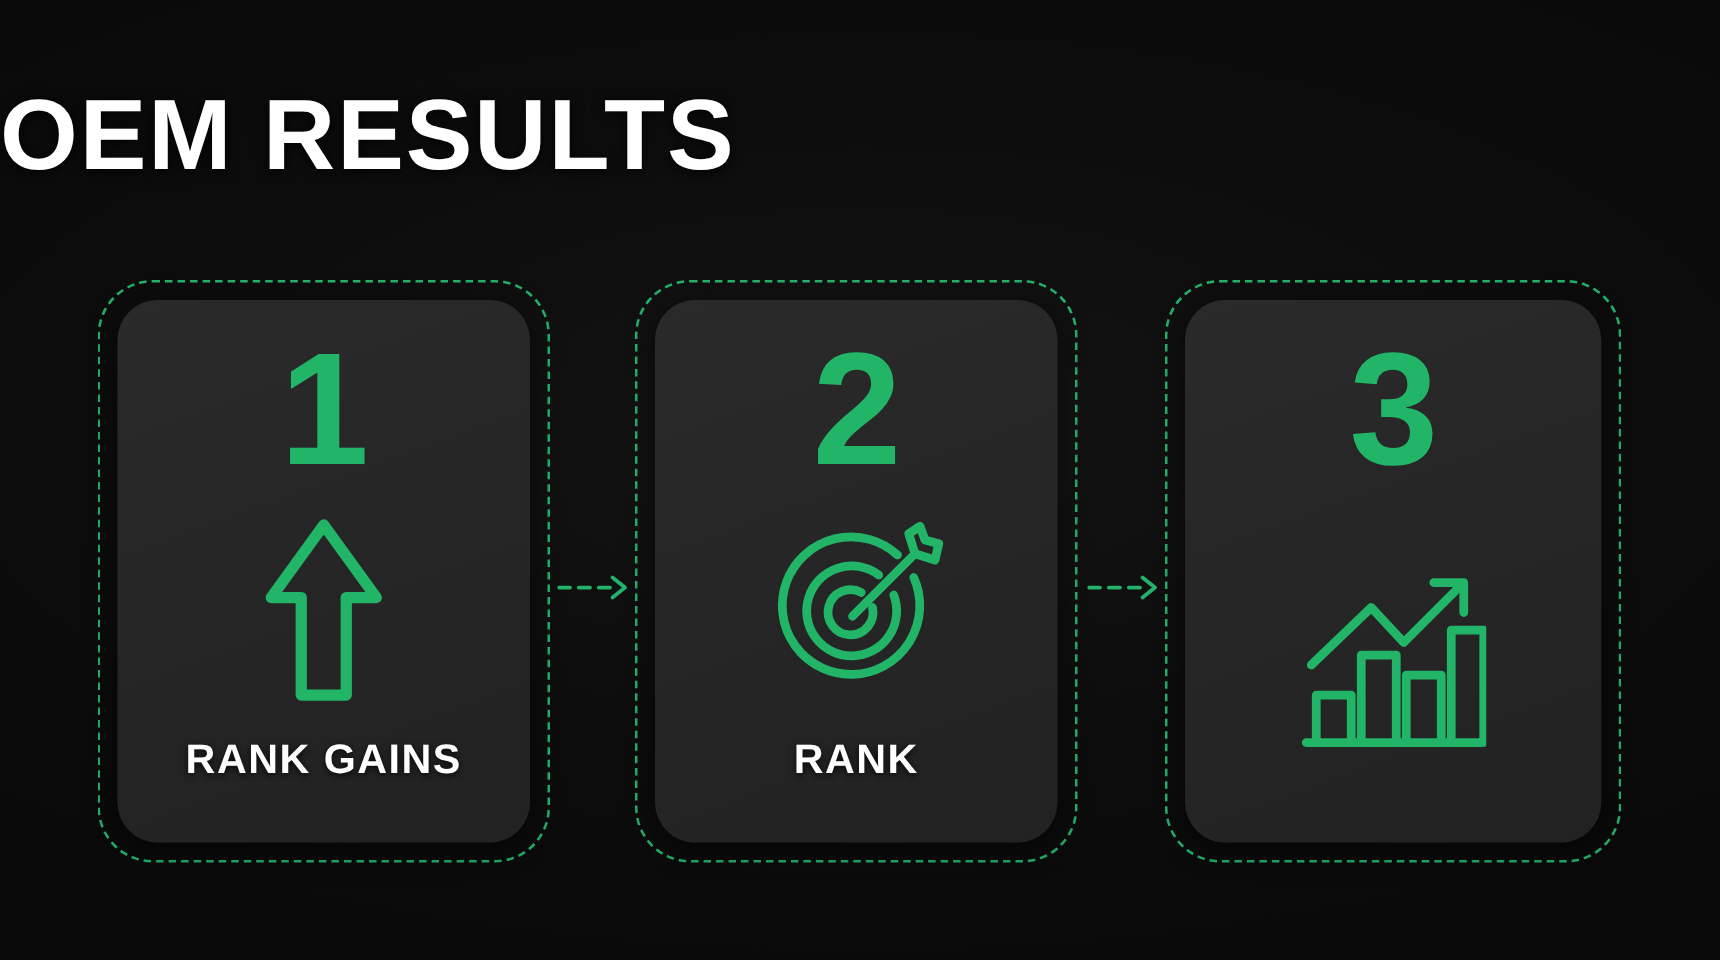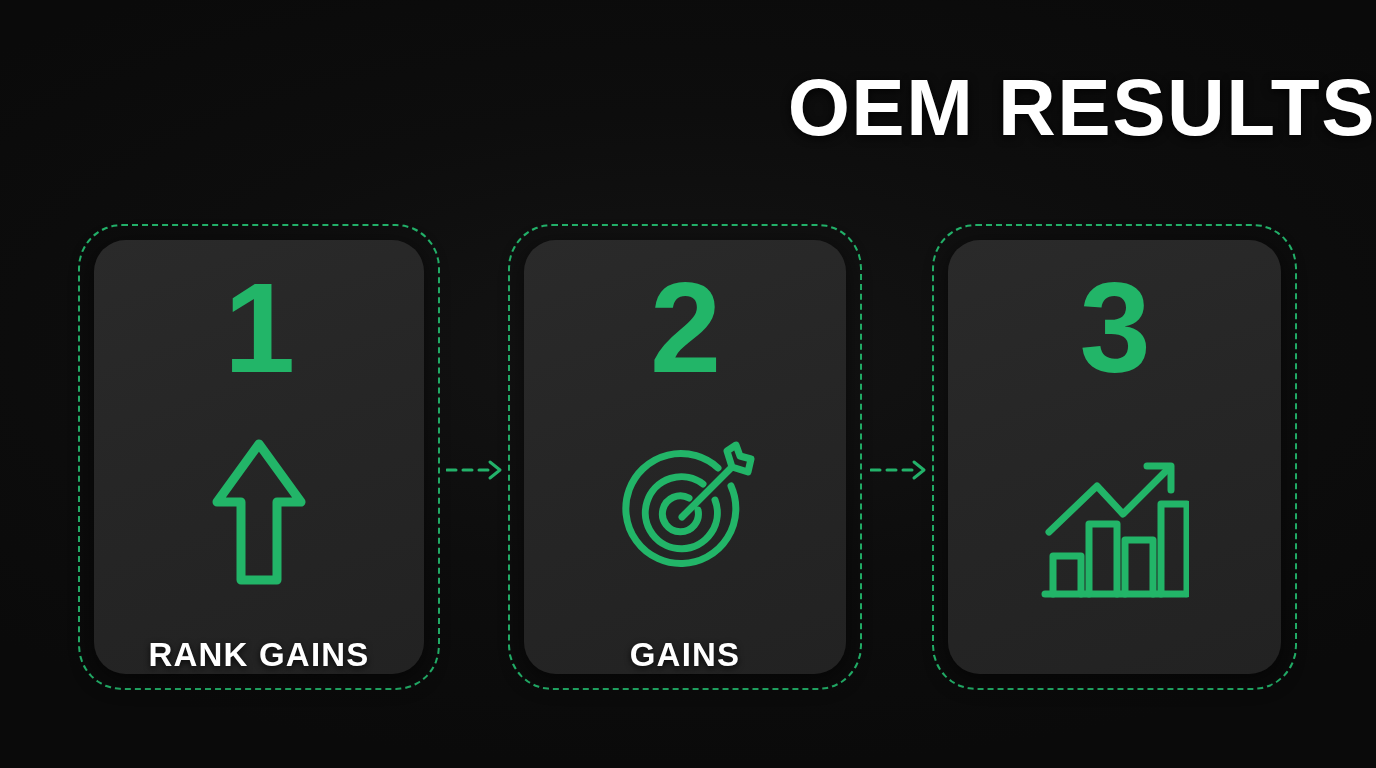--- a/index.html
+++ b/index.html
@@ -14,21 +14,21 @@
     position:relative;
     width:1376px; height:768px;
     background:
       radial-gradient(ellipse 70% 55% at 50% 45%, #141414 0%, #0d0d0d 55%, #0a0a0a 100%);
   }
 
   
   .title {
     position:absolute;
     top:68px; left:0; right:0;
-    text-align:right;
+    text-align:left;
     color:#ffffff;
     font-size:80px;
     font-weight:bold;
     letter-spacing:1.5px;
     line-height:1;
     text-shadow:0 2px 10px rgba(0,0,0,0.85);
   }
 
   
   .cards {
@@ -75,20 +75,21 @@
     width:100%;
     padding-bottom:4px;
   }
   .card-icon svg { display:block; }
 
   .card-label {
     color:#ffffff;
     font-size:33px;
     font-weight:bold;
     letter-spacing:1.2px;
+    margin-bottom:48px;
     text-shadow:0 2px 6px rgba(0,0,0,0.8);
     white-space:nowrap;
   }
 
   
   .connector {
     position:absolute;
     top:458px;
     height:24px;
     width:70px;
@@ -134,21 +135,21 @@
             <path d="M89 43 A 36 36 0 1 0 101 59"></path>
 
             <path d="M75 57 A 18 18 0 1 0 84 69"></path>
 
             <path d="M68 76 L118 26"></path>
 
             <path d="M113 10 L118 26 L134 31 L137 18 L126 15 L122 4 Z"></path>
           </svg>
         </div>
 
-        <div class="card-label">GAINS</div>
+        <div class="card-label">RANK</div>
       </div>
     </div>
 
     <div class="card-wrap c3">
       <div class="card">
         <div class="card-number">3</div>
 
         <div class="card-icon">
           <svg width="148" height="150" viewBox="0 0 148 150" fill="none" stroke="#22b568" stroke-width="7" stroke-linejoin="round" stroke-linecap="round">
 

